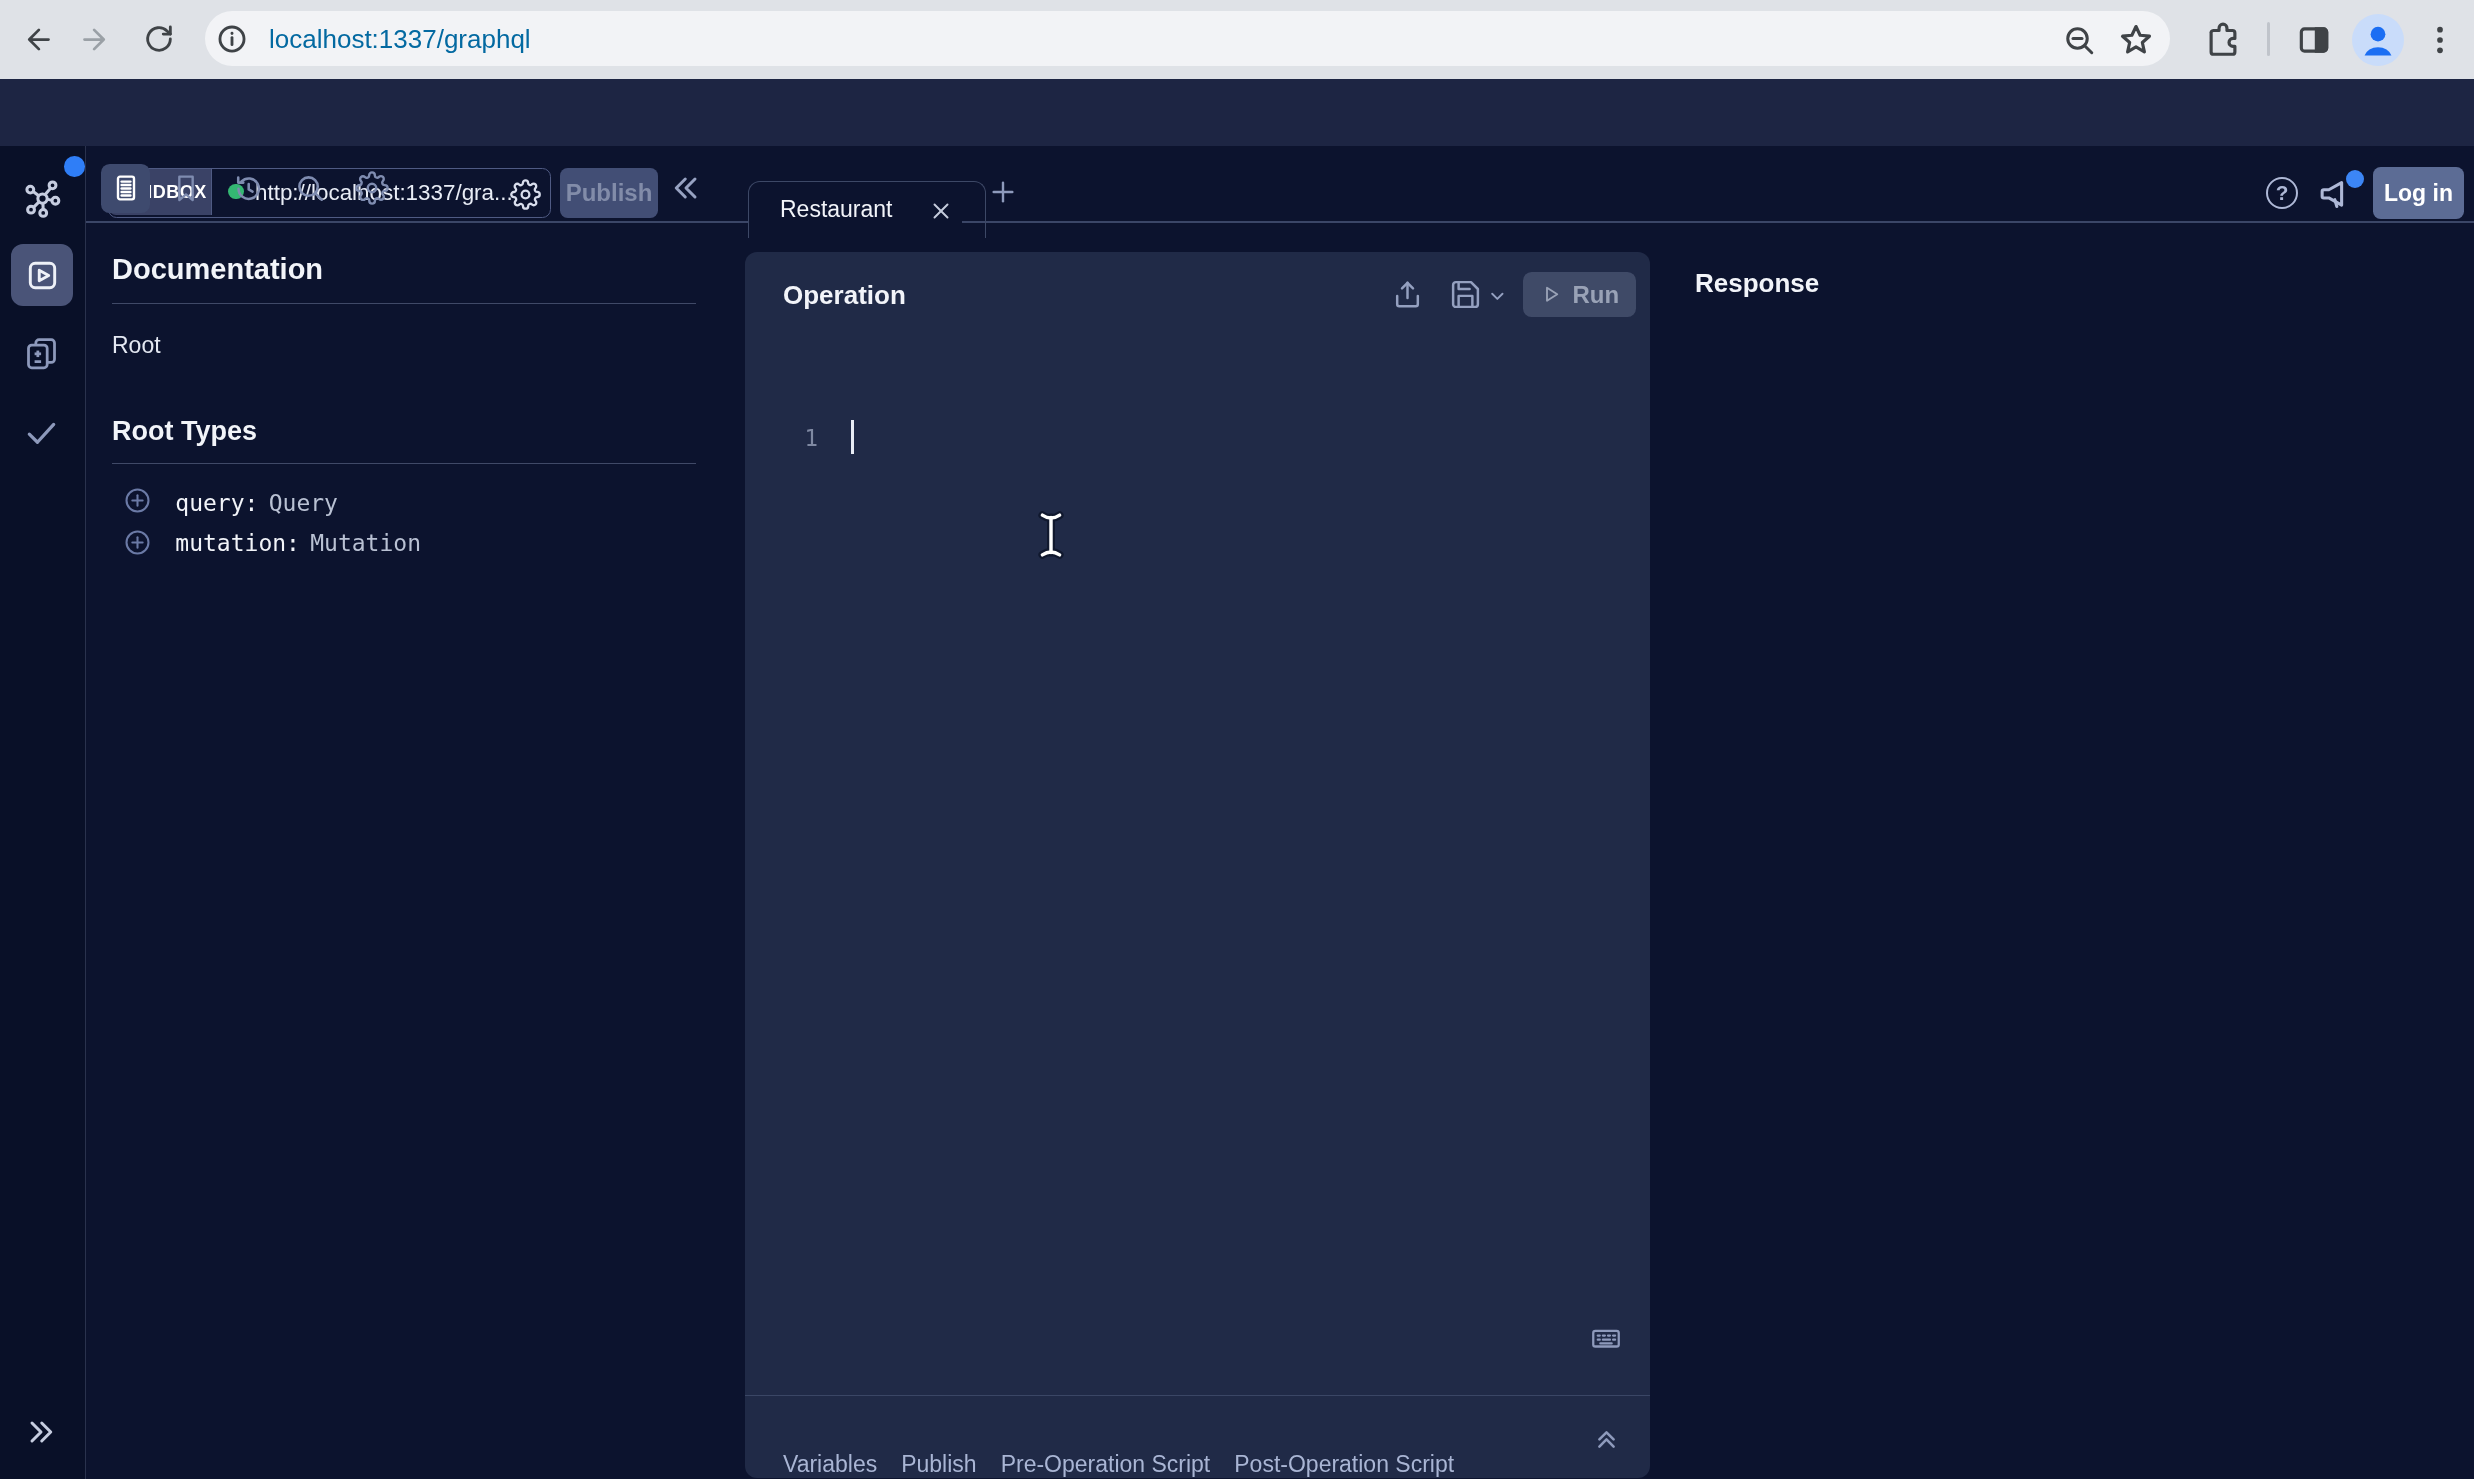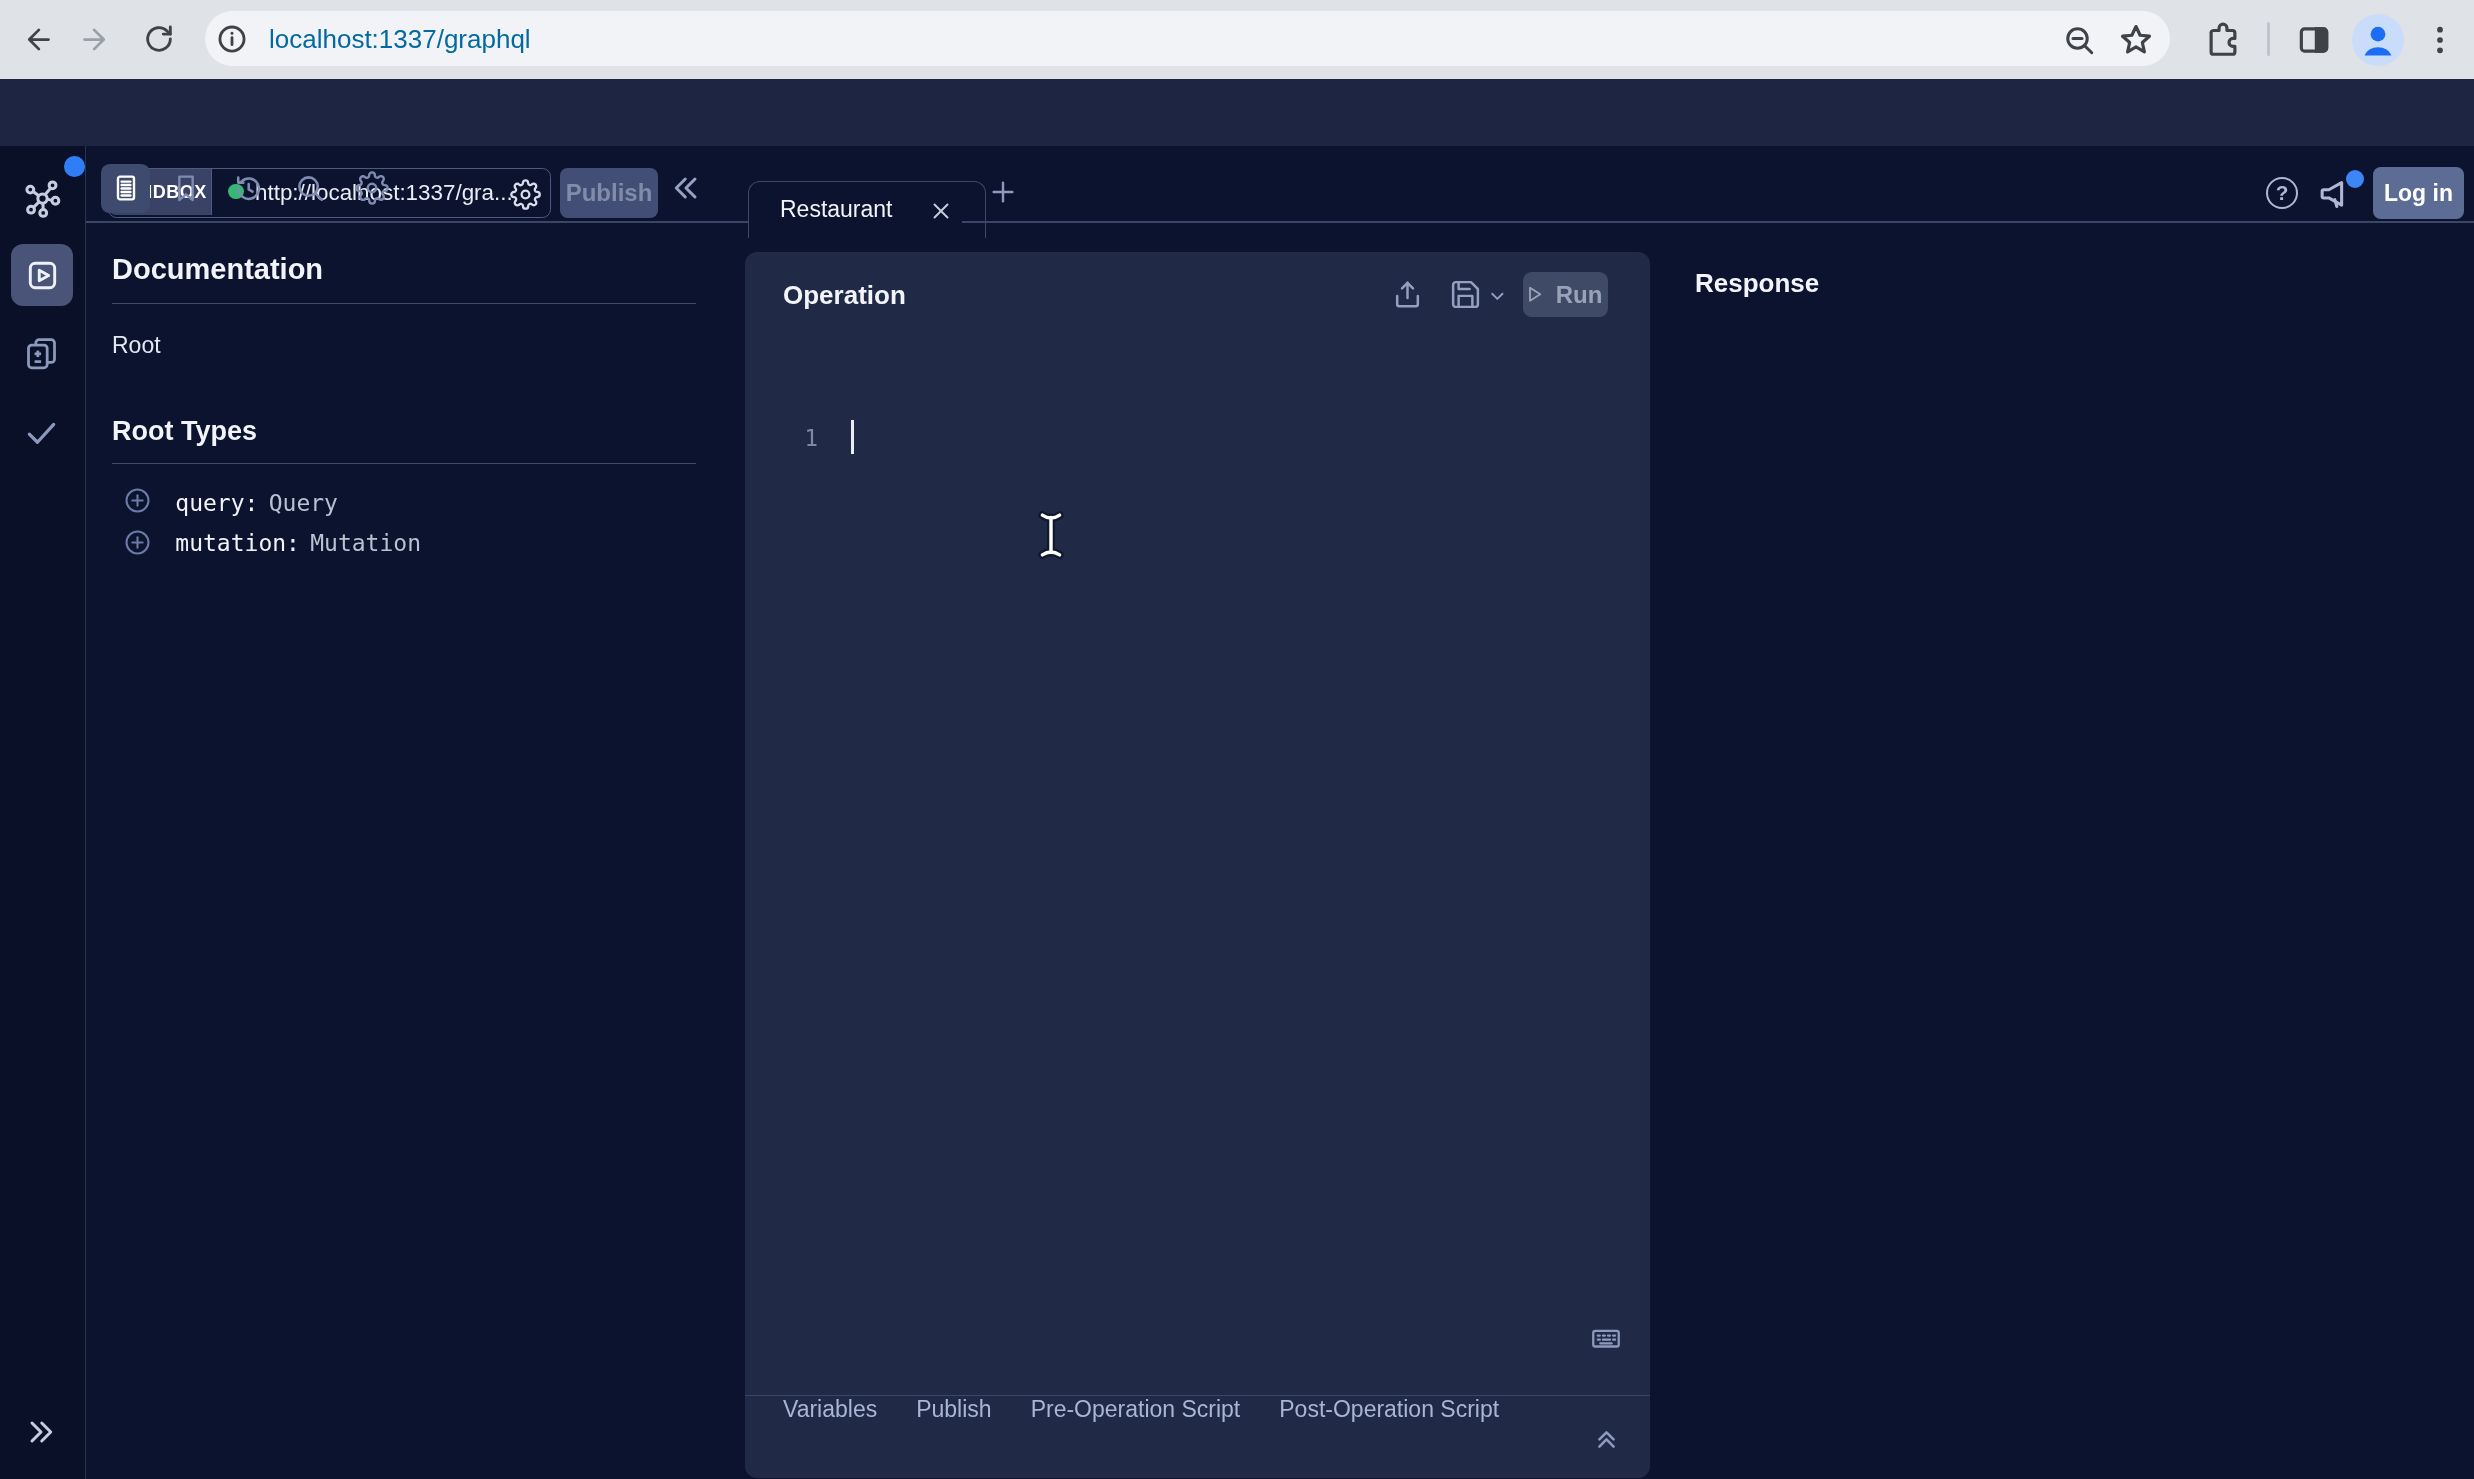--- a/index.html
+++ b/index.html
@@ -55,27 +55,27 @@
   .docs-hr2 { position:absolute; left:112px; top:463px; width:584px; height:0.9px; background:rgba(151,162,198,0.38); }
   .type-row { position:absolute; left:122px; display:flex; align-items:center; gap:10.3px; }
   .type-row .mono-field { font-family:"DejaVu Sans Mono", monospace; font-size:23px; color:#f2f4f9; margin-left:12px; }
   .type-row .mono-type { font-family:"DejaVu Sans Mono", monospace; font-size:23px; color:#b9c1d3; }
   .plus-circle { color:#6b7aa6; }
 
   
   .op-panel { position:absolute; left:745px; top:252px; width:905px; height:1226px; background:#202a47; border-radius:12px; }
   .op-title { position:absolute; left:38px; top:27.6px; font-size:26px; font-weight:bold; color:#f2f4f9; }
   .op-ic { color:#94a0c0; }
-  .run-btn { position:absolute; left:778px; top:20px; width:85px; height:45px; border-radius:8.6px; background:rgba(137,150,180,0.30);
-             display:flex; align-items:center; justify-content:flex-start; gap:10.3px; color:#99a2b6; font-size:24px; font-weight:bold; }
+  .run-btn { position:absolute; left:778px; top:20px; width:113px; height:45px; border-radius:8.6px; background:rgba(137,150,180,0.30);
+             display:flex; align-items:center; justify-content:center; gap:10.3px; color:#99a2b6; font-size:24px; font-weight:bold; }
   .line-no { position:absolute; left:47px; top:91px; width:26px; text-align:right; font-family:"DejaVu Sans Mono", monospace;
              font-size:22.4px; color:#7f89a2; }
   .caret { position:absolute; left:106px; top:86px; width:2.6px; height:34px; background:#e8ecf5; }
   .op-footer { position:absolute; left:0; bottom:0; width:100%; height:83px; border-top:1.7px solid #3a4665;
-               display:flex; align-items:flex-start; gap:39px; padding-left:38px; }
+               display:flex; align-items:flex-end; gap:24px; padding-left:38px; }
   .op-footer .ftab { font-size:23px; color:#a9b5d4; white-space:nowrap; }
 
   
   .resp-title { position:absolute; left:1695px; top:268px; font-size:26px; font-weight:bold; color:#f2f4f9; }
 </style>
 </head>
 <body>
 
 <div class="screen">
 

